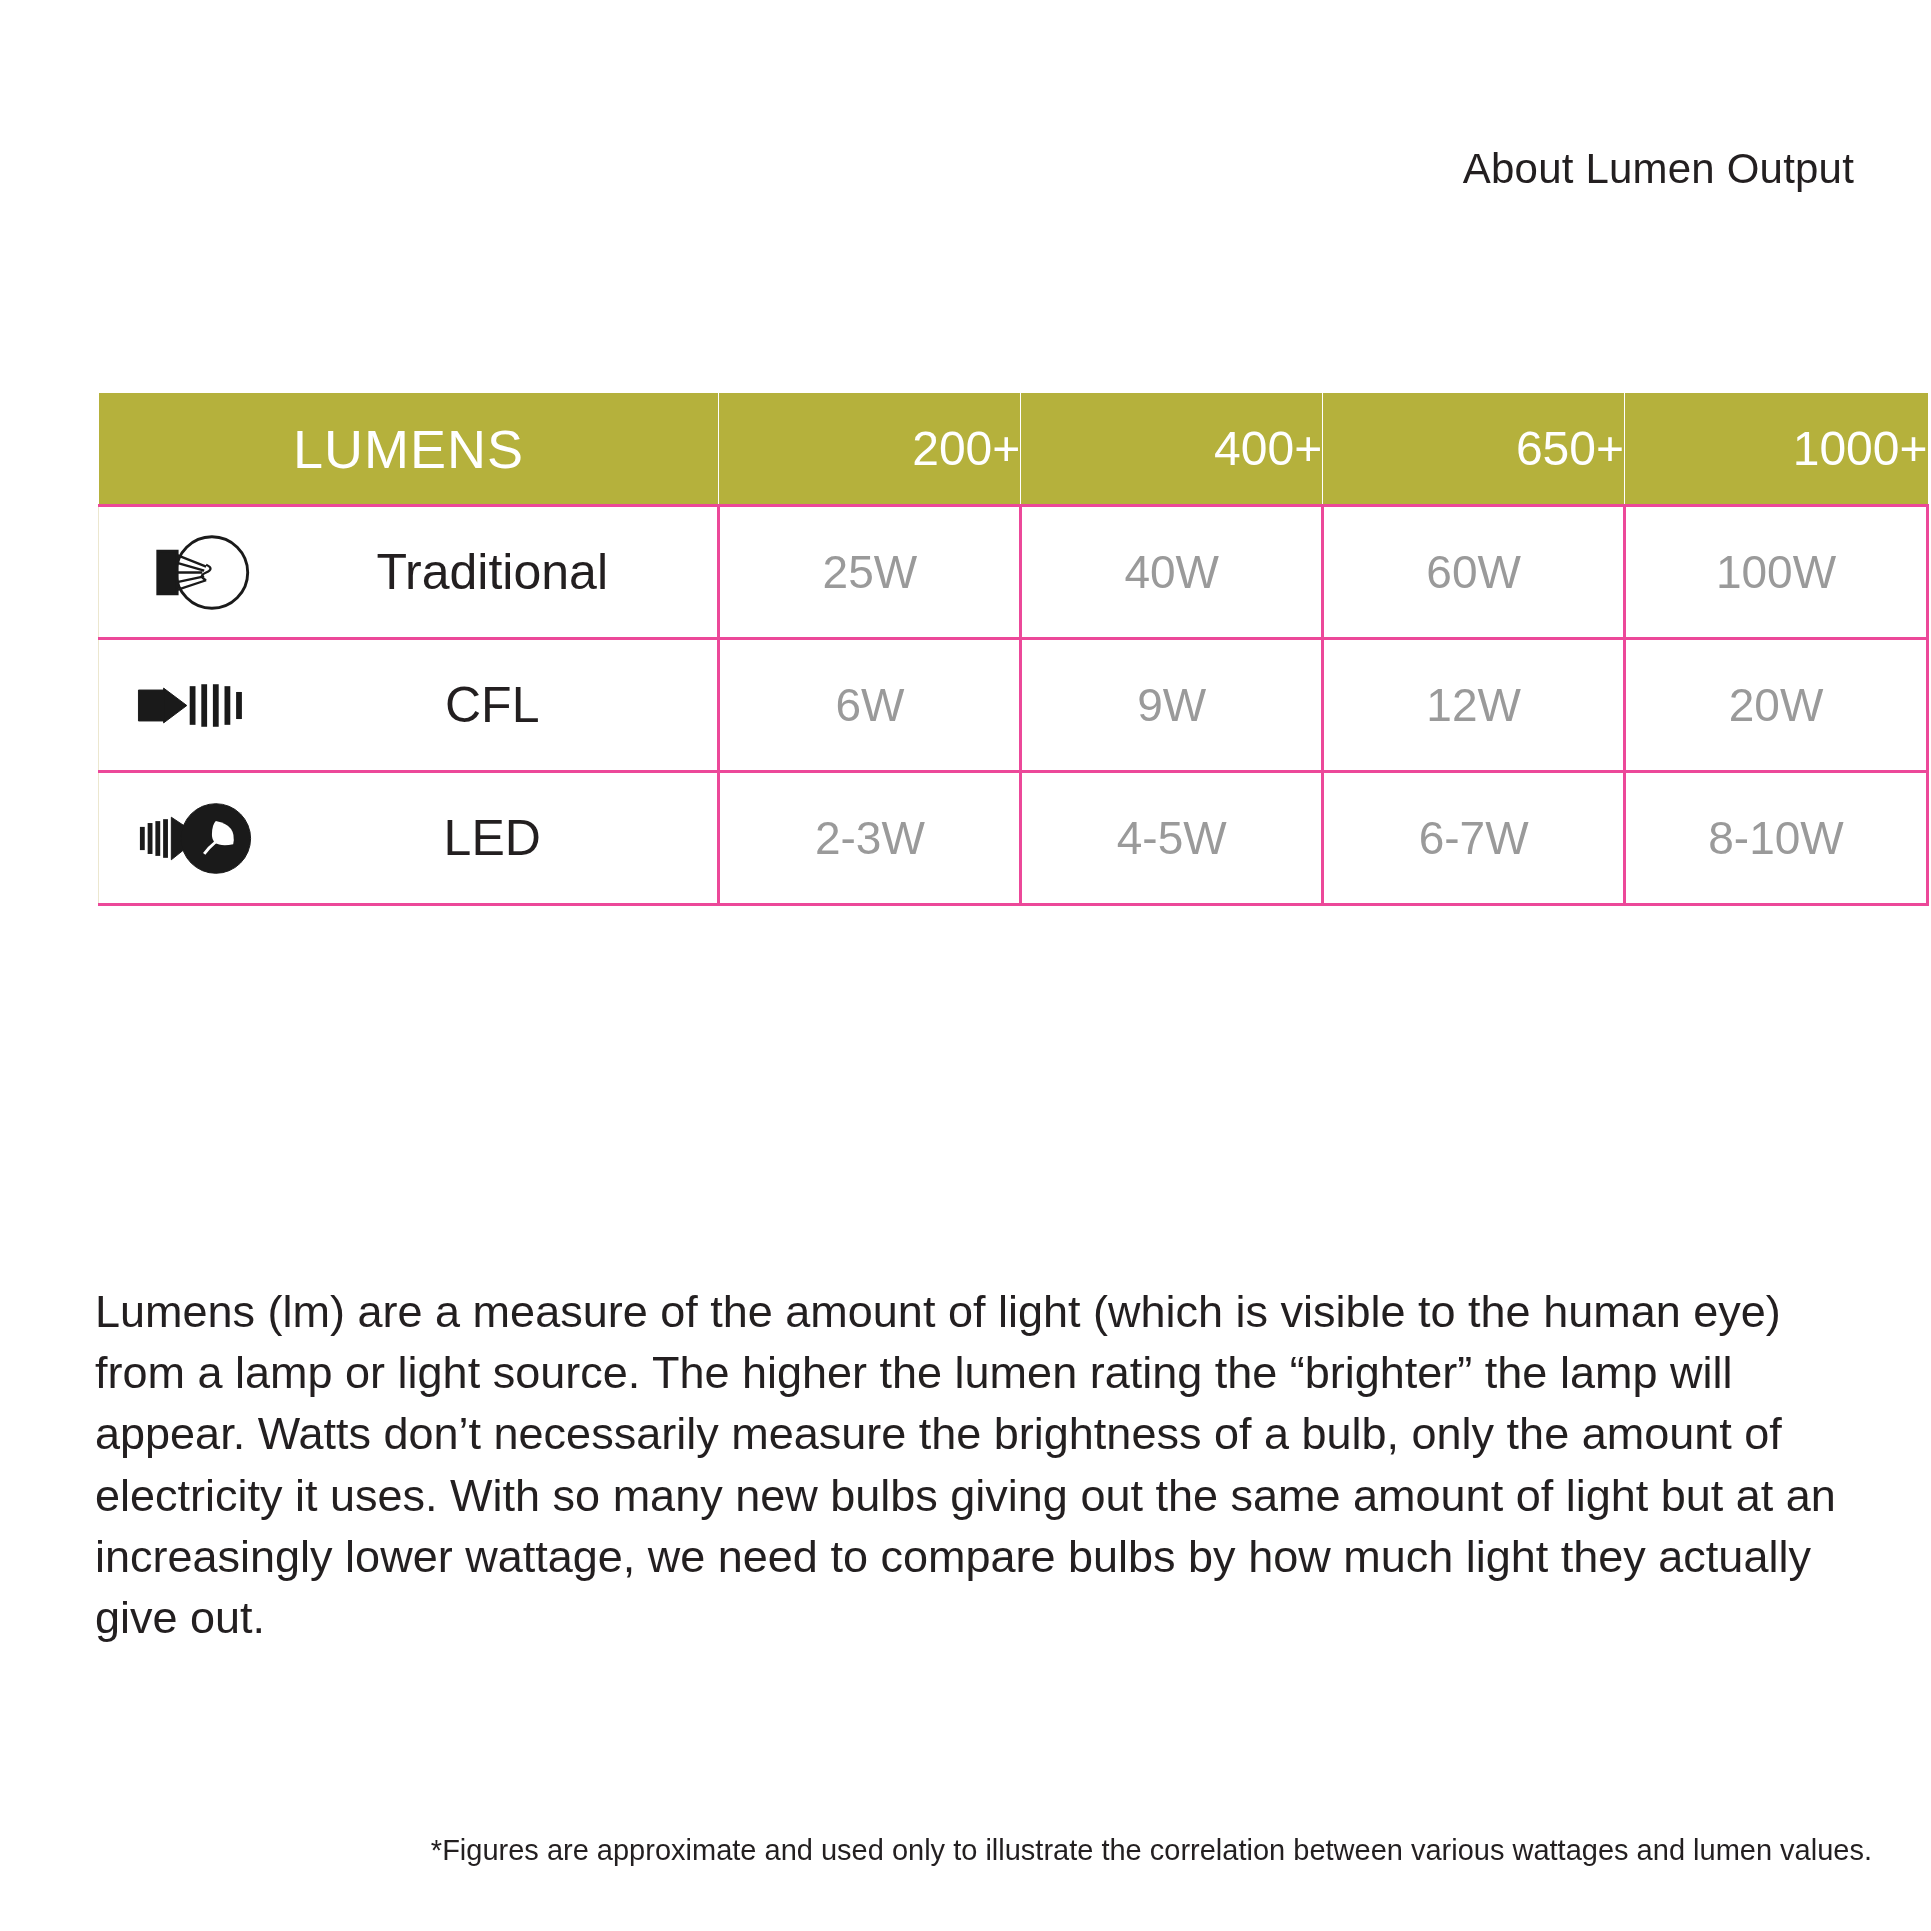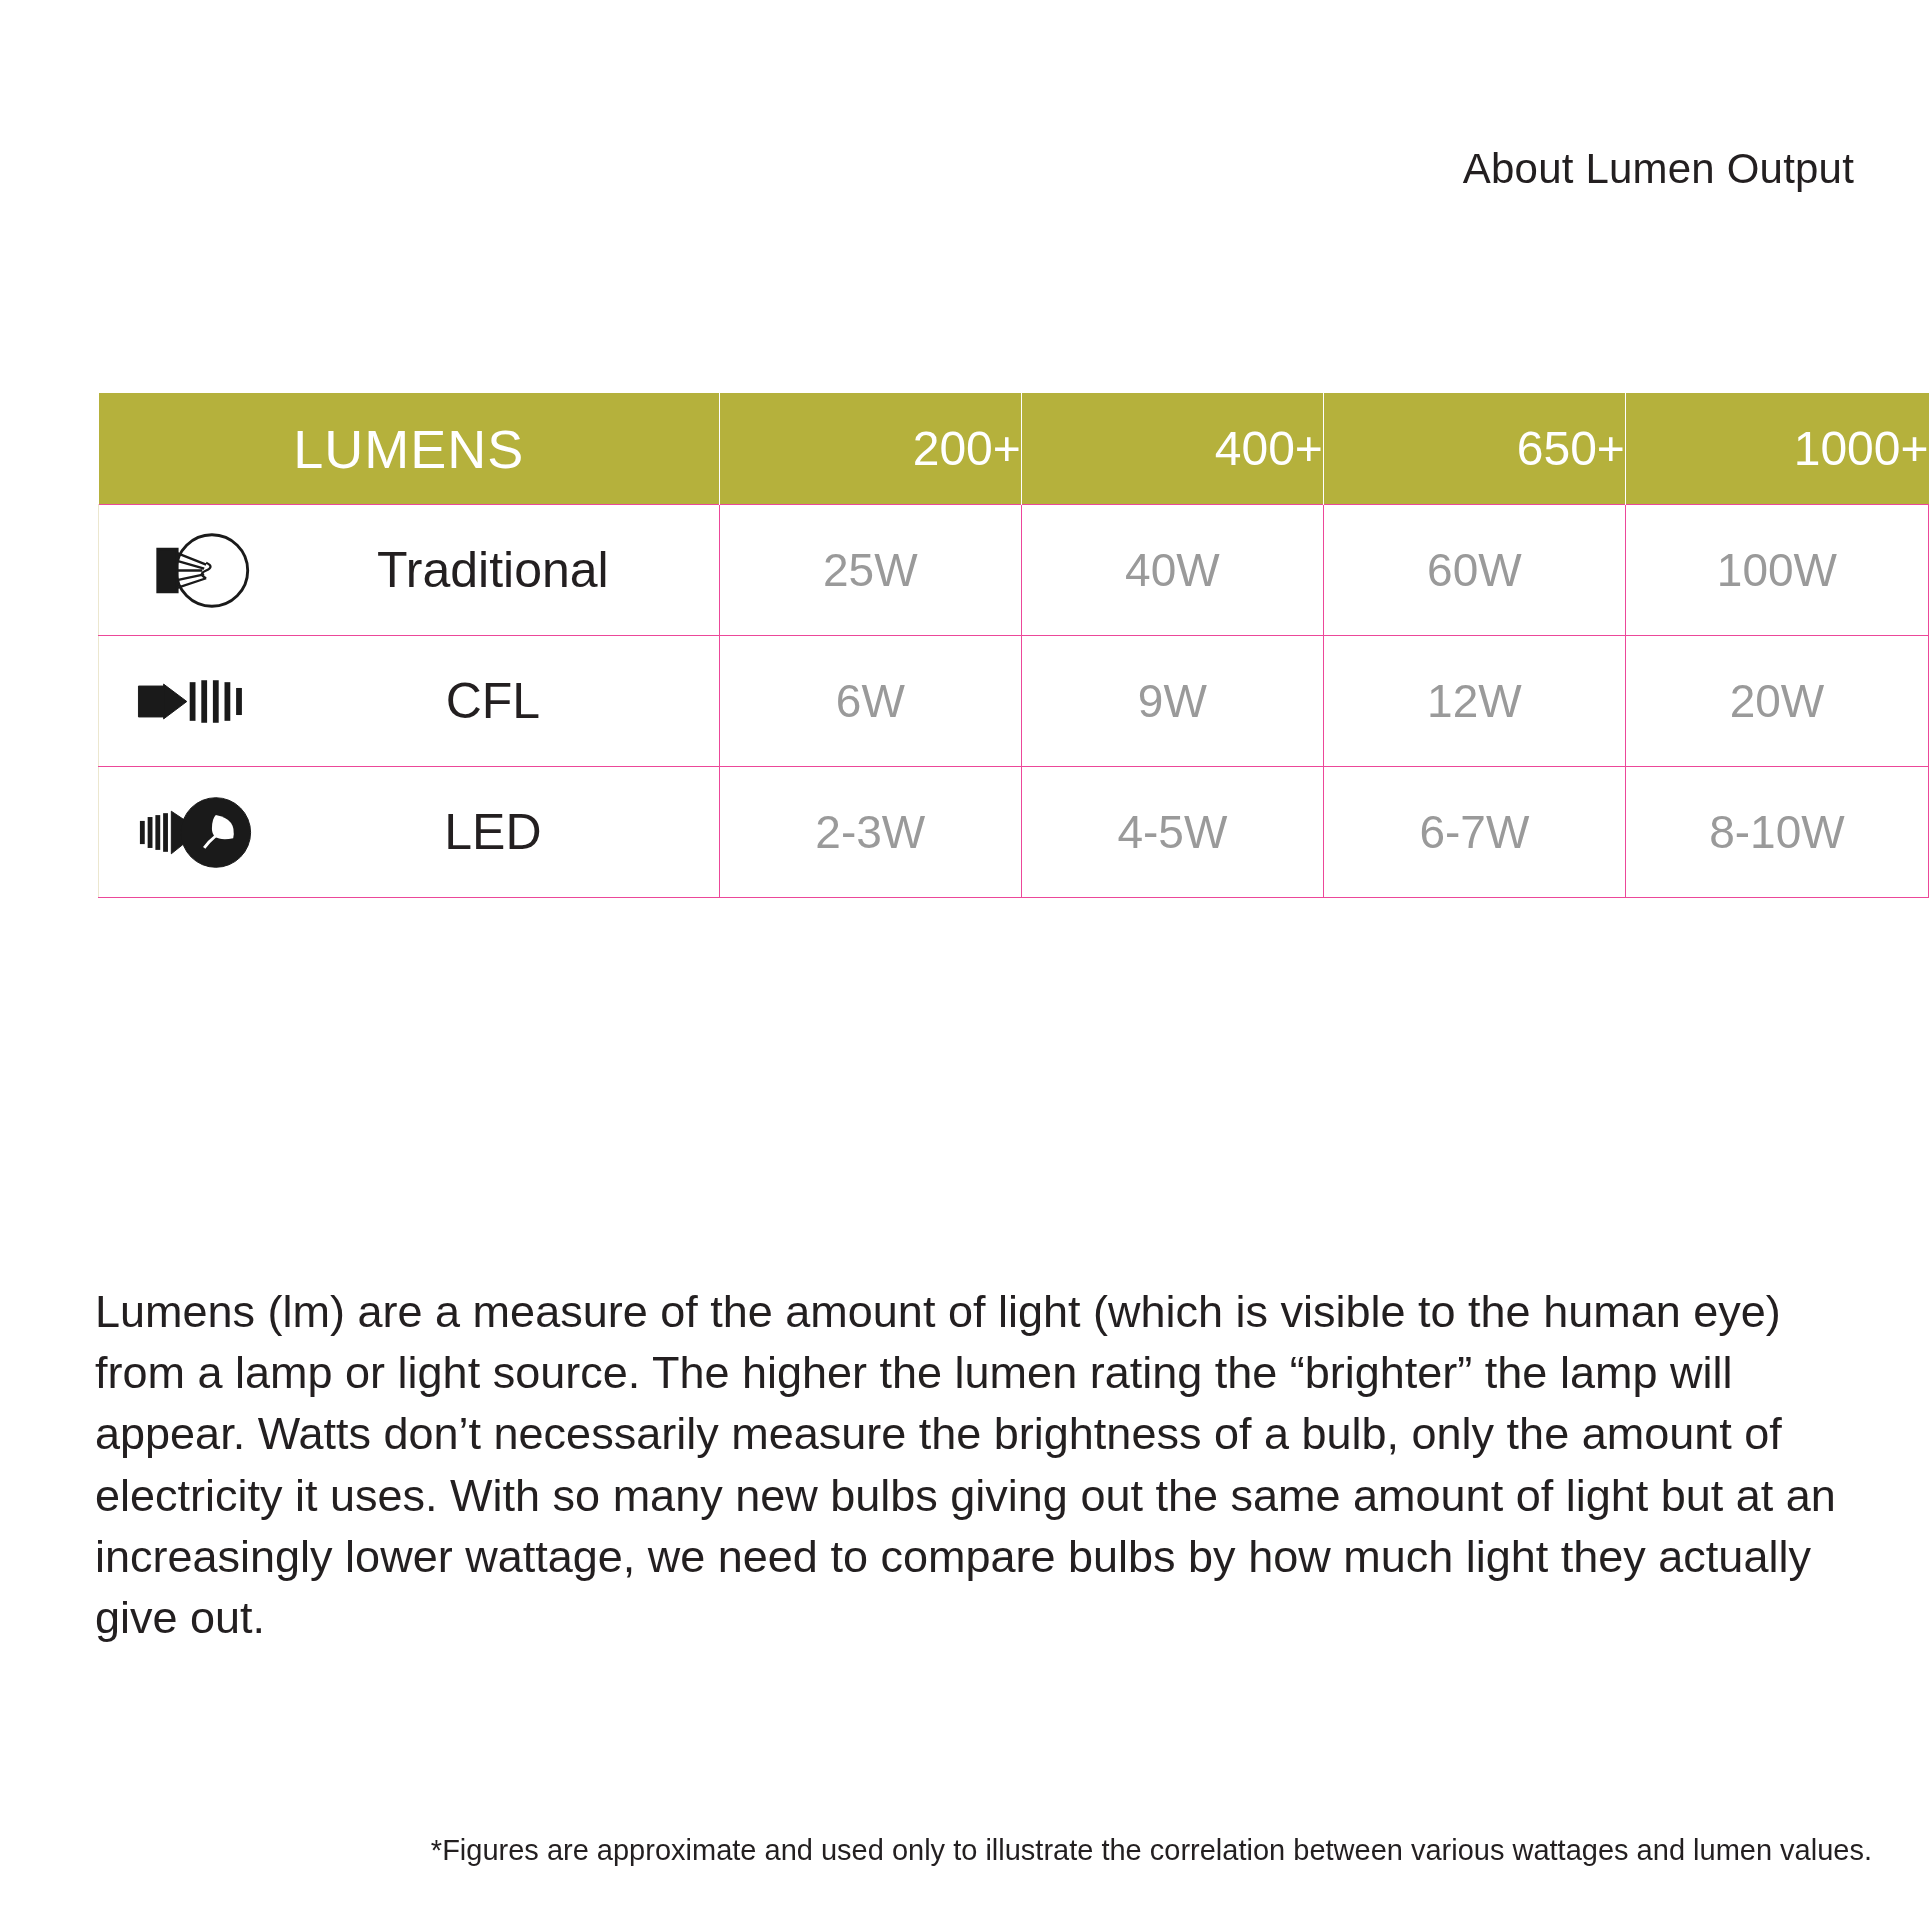--- a/index.html
+++ b/index.html
@@ -69,21 +69,21 @@
     text-align: center;
     font-size: 54px;
     letter-spacing: 1px;
   }
   thead th.num-head {
     text-align: right;
     font-size: 48px;
   }
 
   tbody td {
-    border: 1px solid #ec4899;
+    border: 3px solid #ec4899;
     height: 130px;
     vertical-align: middle;
     padding: 0;
     font-family: "Liberation Sans", sans-serif;
   }
   tbody tr td:first-child { border-left: 1px solid #ece7cf; }
   tbody td.value {
     text-align: center;
     color: #9a9a9a;
     font-size: 46px;

